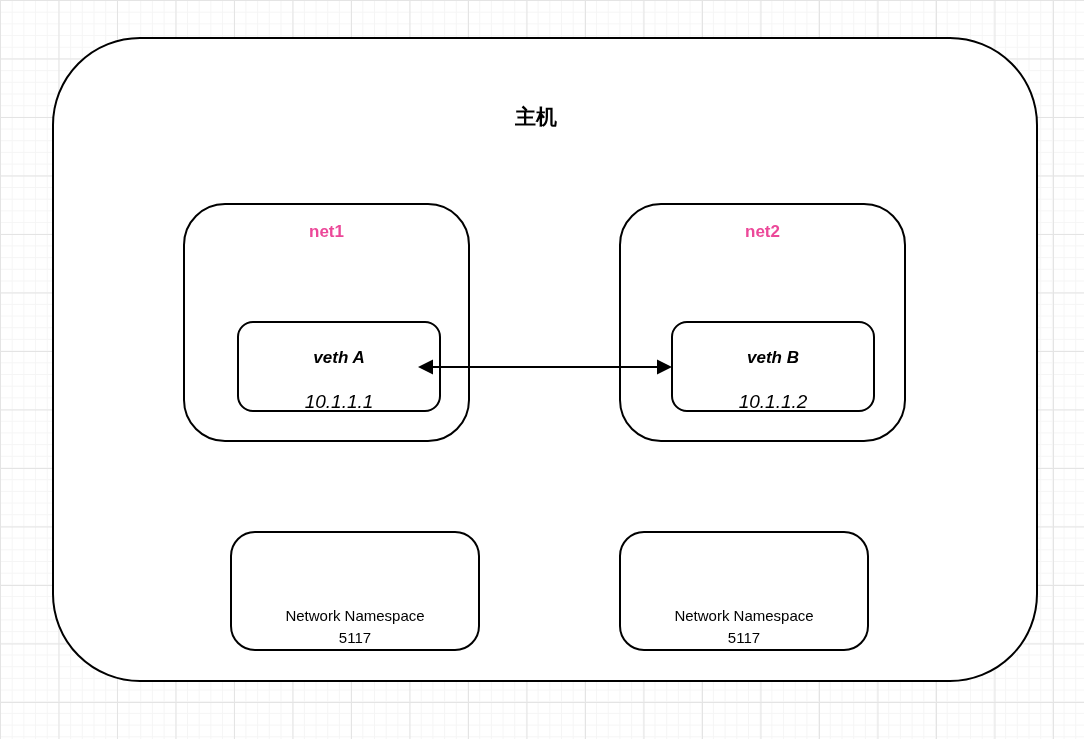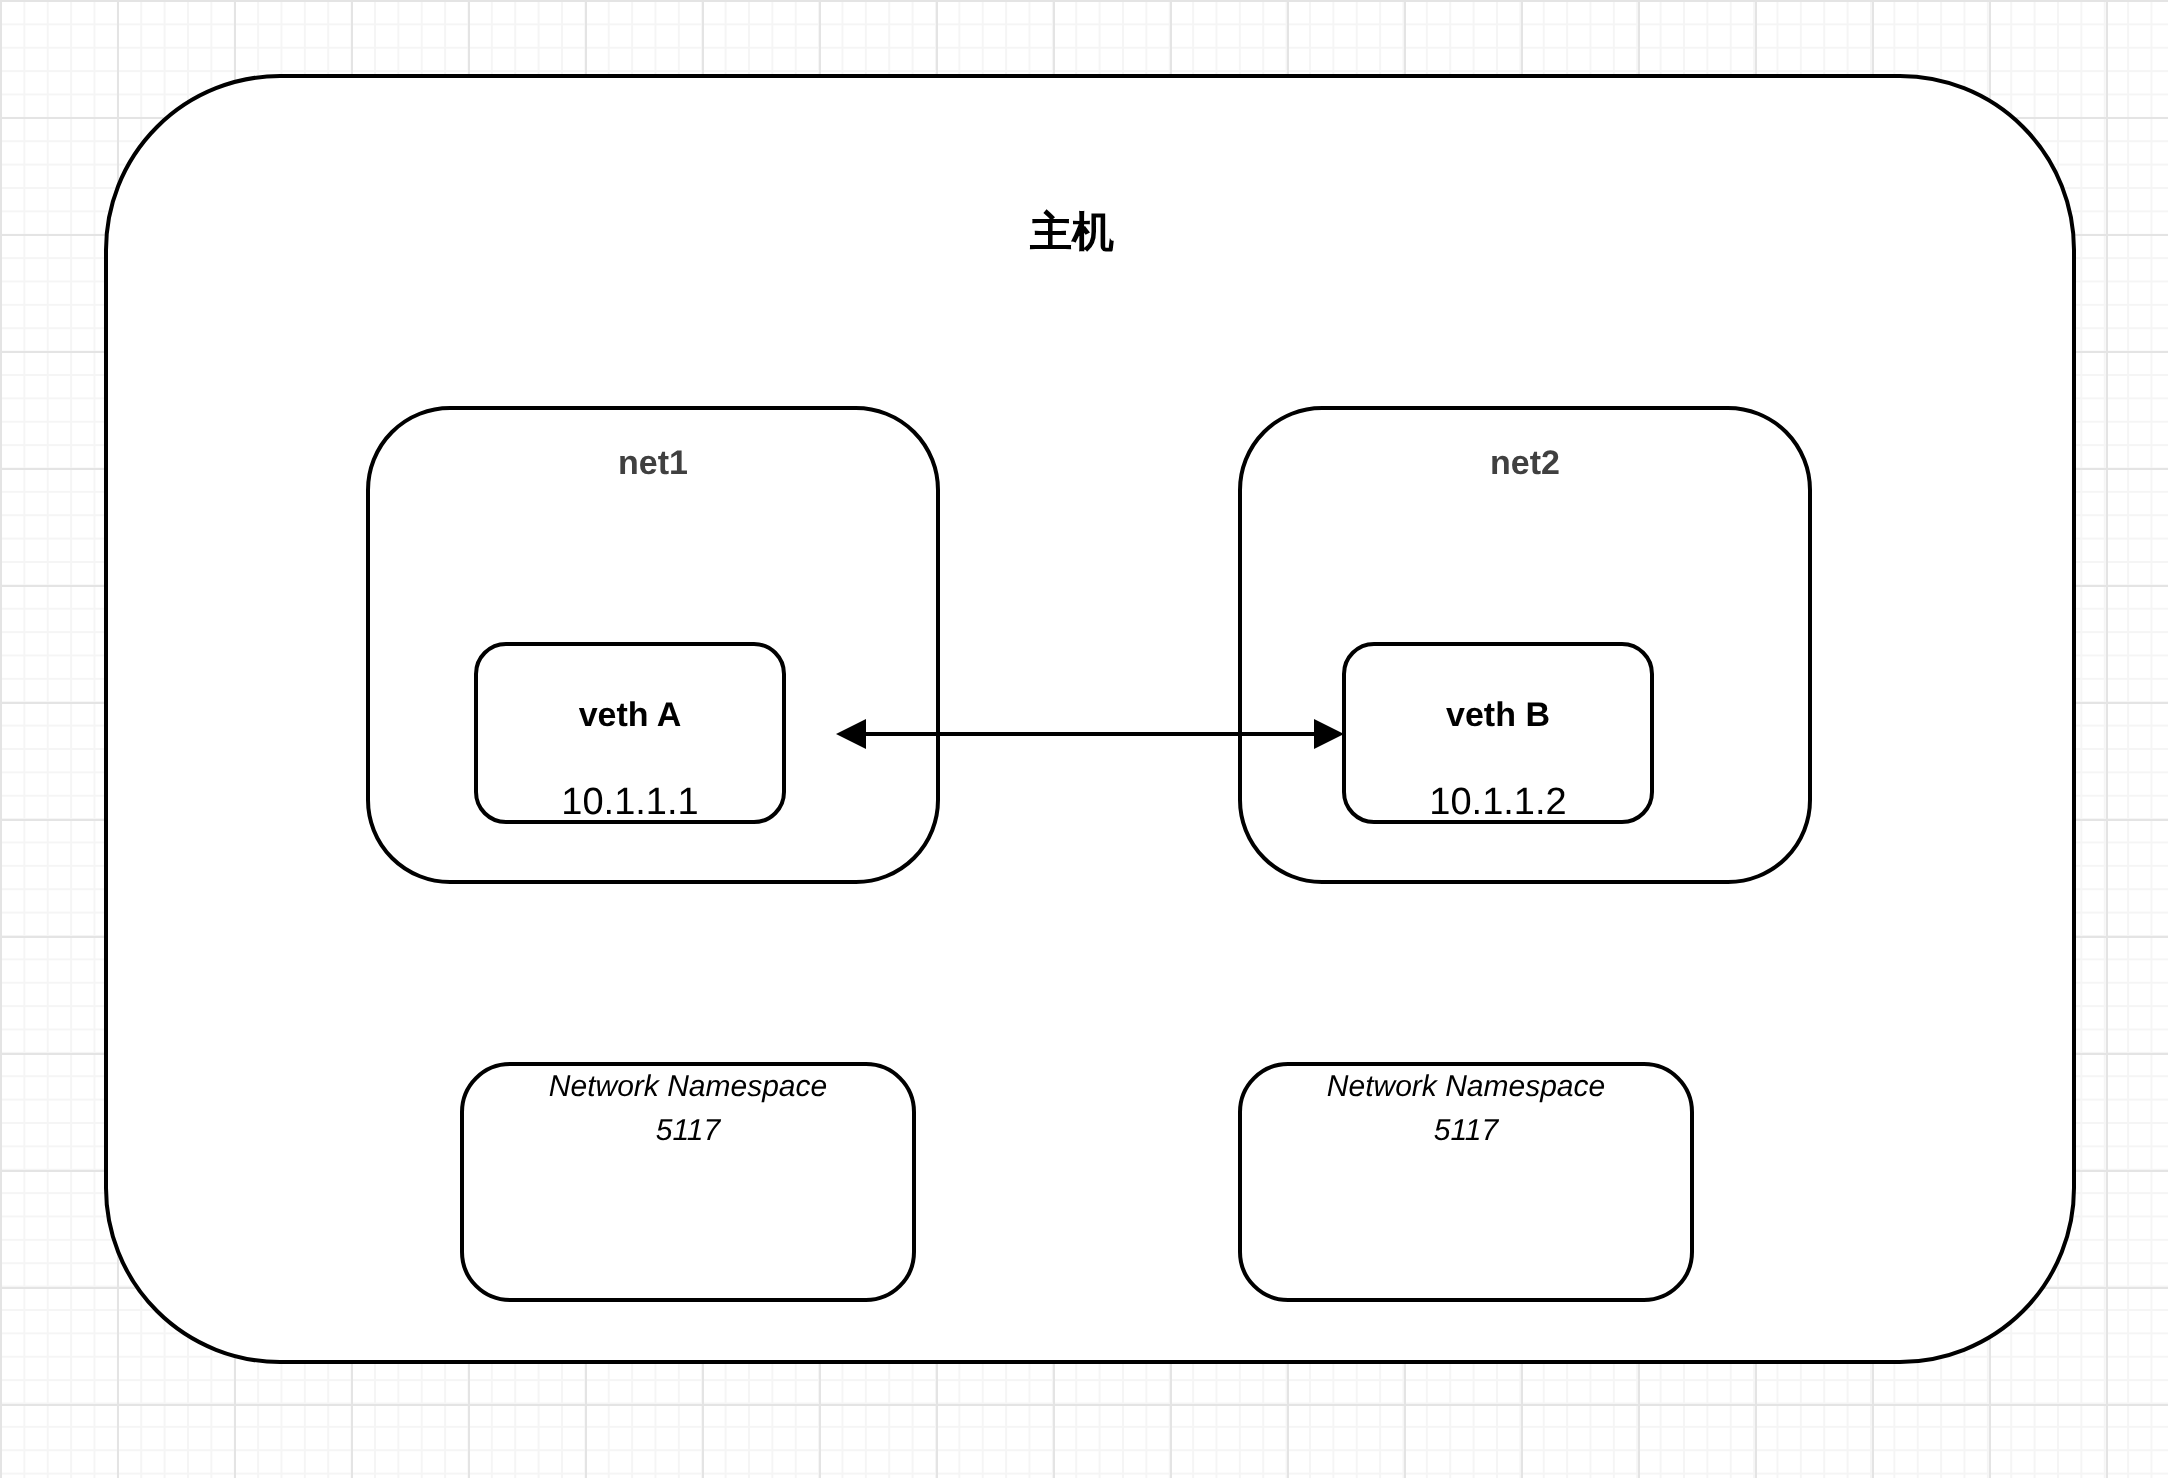--- a/index.html
+++ b/index.html
@@ -52,27 +52,28 @@
   .net1-box { left: 183px; top: 203px; }
   .net2-box { left: 619px; top: 203px; }
 
   .net-label {
     position: absolute;
     left: 0; top: 17px;
     width: 100%;
     text-align: center;
     font-size: 17px;
     font-weight: bold;
-    color: #404040;
+    color: #ec4899;
   }
 
   .veth-box {
-    width: 156px; height: 91px;
+    width: 204px; height: 91px;
     border-radius: 16px;
     z-index: 3;
+    font-style: italic;
   }
   .veth-a-box { left: 237px; top: 321px; }
   .veth-b-box { left: 671px; top: 321px; }
 
   .veth-name {
     position: absolute;
     left: 0; top: 25px;
     width: 100%;
     text-align: center;
     font-size: 17px;
@@ -88,28 +89,27 @@
     color: #000000;
   }
 
   .arrow-svg {
     position: absolute;
     left: 415px; top: 353px;
     z-index: 4;
   }
 
   .ns-box {
-    width: 228px; height: 120px;
+    width: 250px; height: 120px;
     border-radius: 25px;
     z-index: 2;
     display: flex;
-    align-items: flex-start;
+    align-items: flex-end;
     justify-content: center;
     text-align: center;
-    font-style: italic;
   }
   .ns-left-box  { left: 230px; top: 531px; }
   .ns-right-box { left: 619px; top: 531px; }
 
   .ns-text {
     font-size: 15px;
     line-height: 22px;
     color: #000000;
   }
 </style>

